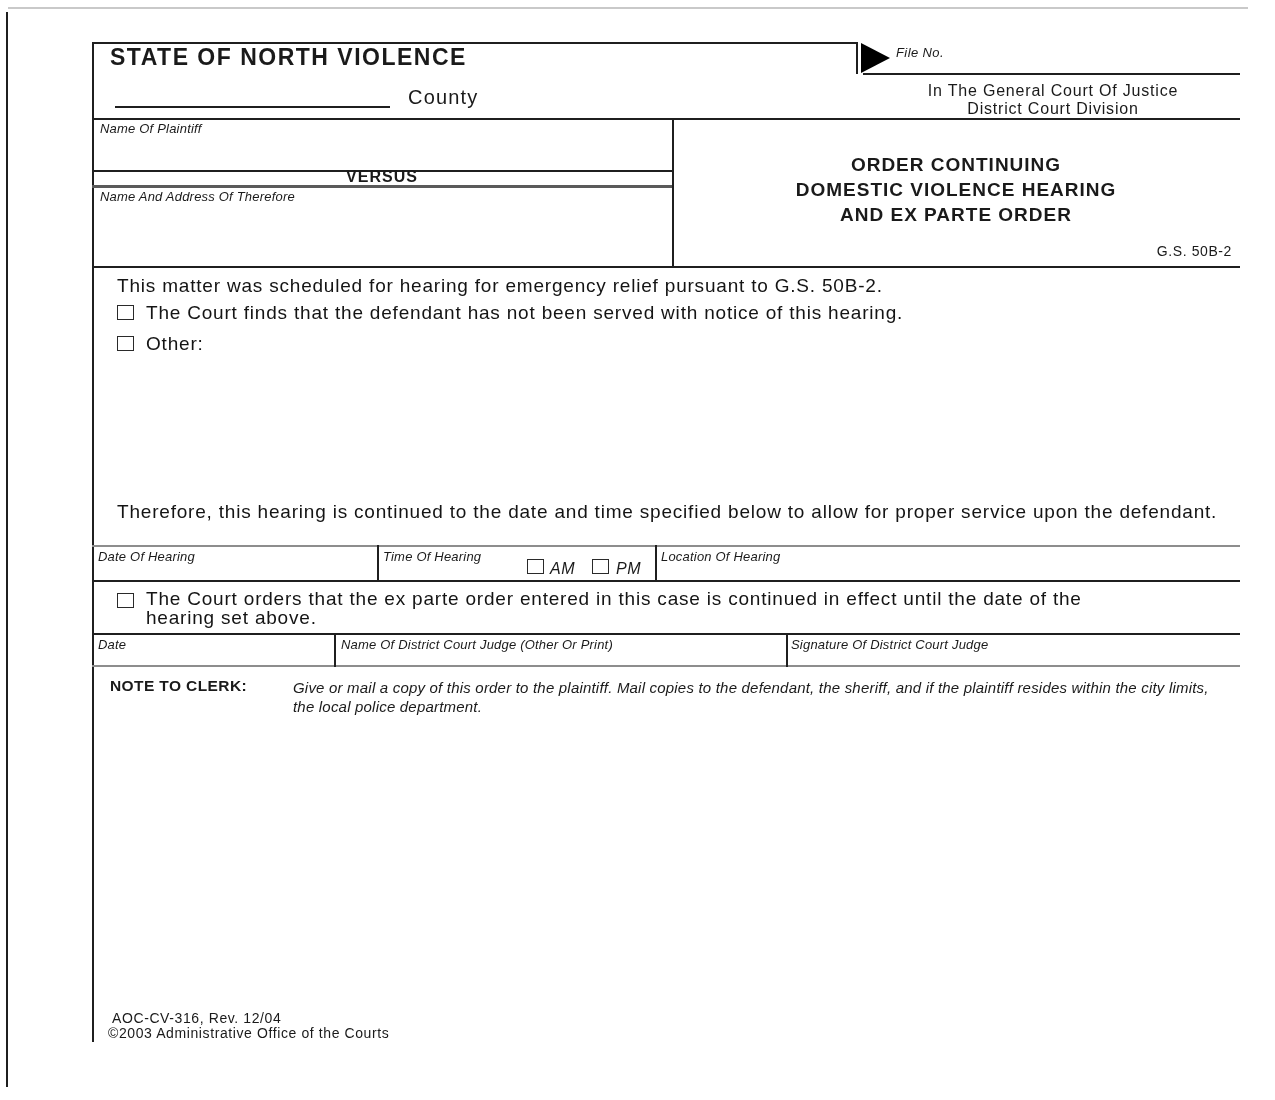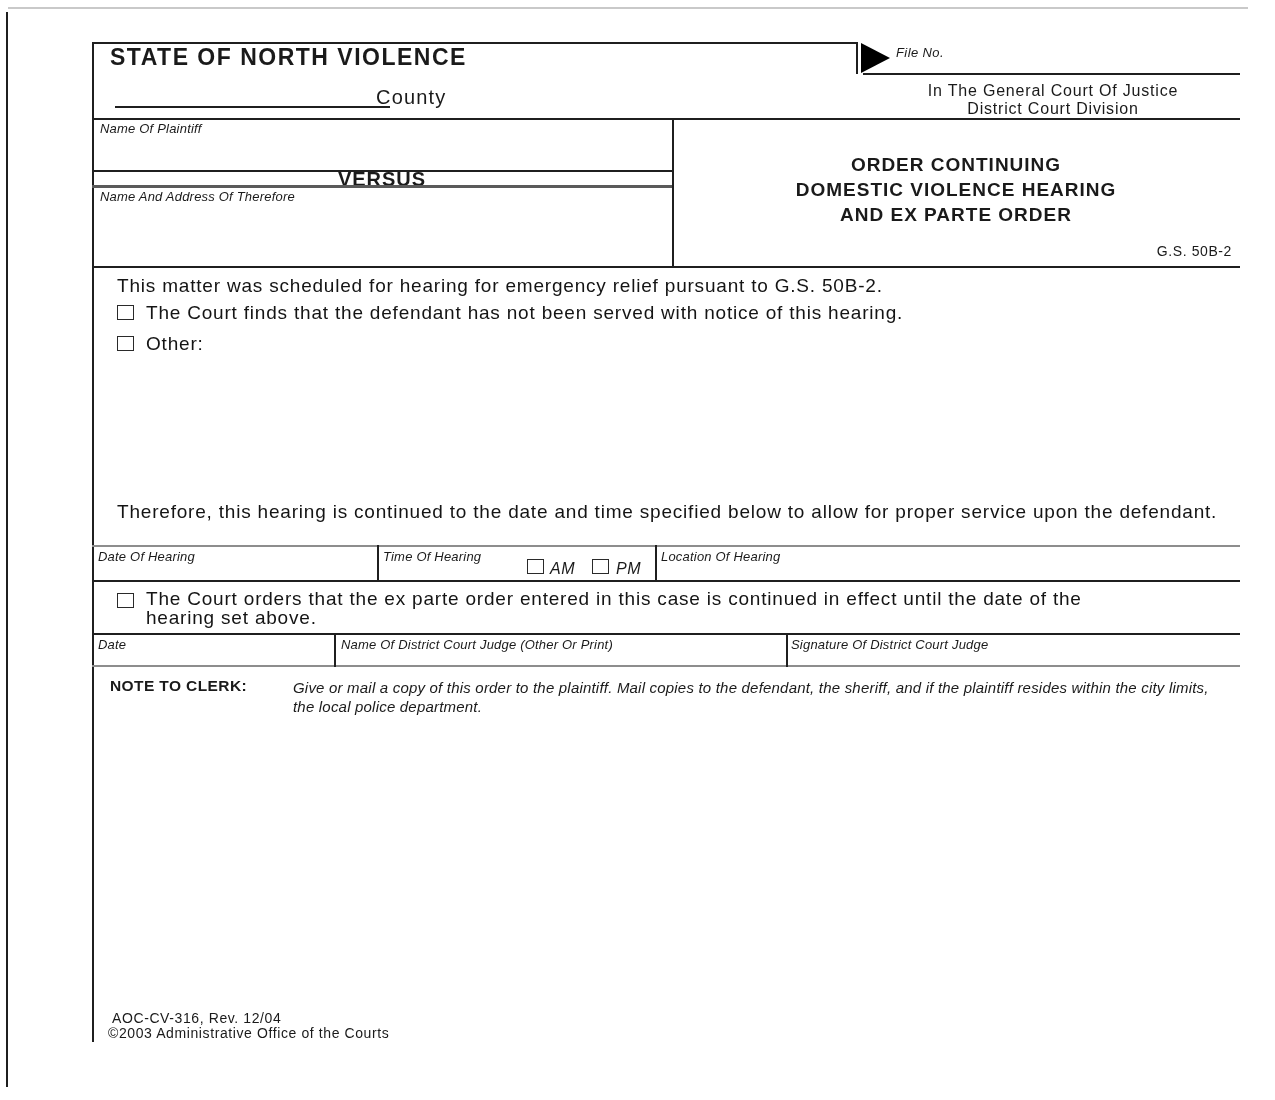--- a/index.html
+++ b/index.html
@@ -13,21 +13,21 @@
   }
   .abs{position:absolute;}
   .line{position:absolute;background:#1f1f1f;}
   .line.gray{background:#8d8d8d;}
   .line.faint{background:#c9c9c9;}
   .state-title{font-weight:bold;font-size:23px;letter-spacing:1.5px;white-space:nowrap;}
   .county-label{font-size:20px;letter-spacing:1.2px;}
   .file-no-label{font-style:italic;font-size:13px;letter-spacing:.4px;}
   .court-div{width:374px;text-align:center;font-size:16px;letter-spacing:.8px;line-height:18px;}
   .field-label{font-style:italic;font-size:13px;letter-spacing:.2px;white-space:nowrap;}
-  .versus{width:580px;text-align:center;font-weight:bold;font-size:20px;letter-spacing:1px;}
+  .versus{width:580px;text-align:center;font-weight:bold;font-size:16px;letter-spacing:1px;}
   .order-title{width:568px;text-align:center;font-weight:bold;font-size:19px;letter-spacing:1px;line-height:25px;}
   .statute{width:560px;text-align:right;font-size:14px;letter-spacing:.6px;}
   .body-text{font-size:19px;letter-spacing:.8px;line-height:19px;color:#141414;}
   .checkbox{position:absolute;width:15px;height:13px;border:1.7px solid #2a2a2a;background:#fff;}
   .ampm{font-size:16px;letter-spacing:.6px;font-style:italic;}
   .note-label{font-weight:bold;font-size:15.5px;letter-spacing:.4px;white-space:nowrap;}
   .note-text{font-style:italic;font-size:15px;letter-spacing:.2px;line-height:19px;width:940px;}
   .footer-text{font-size:14px;letter-spacing:.6px;line-height:15px;white-space:nowrap;}
   .arrow-right{
     position:absolute;width:0;height:0;
@@ -47,21 +47,21 @@
 
   <div class="line" style="left:92px;top:42px;width:2px;height:1000px;"></div>
   <div class="line" style="left:92px;top:42px;width:766px;height:2px;"></div>
   <div class="line" style="left:856px;top:42px;width:2px;height:32px;"></div>
   <div class="line" style="left:863px;top:73px;width:377px;height:2px;"></div>
   <div class="line" style="left:92px;top:118px;width:1148px;height:2px;"></div>
 
   <div class="abs state-title" style="left:110px;top:44px;">STATE OF NORTH VIOLENCE</div>
 
   <div class="fill-area" style="left:115px;top:84px;width:275px;height:22px;border-bottom:2px solid #1f1f1f;"></div>
-  <div class="abs county-label" style="left:376px;top:86px;">County</div>
+  <div class="abs county-label" style="left:408px;top:86px;">County</div>
 
   <div class="arrow-right" style="left:861px;top:43px;"></div>
   <div class="abs file-no-label" style="left:896px;top:45px;">File No.</div>
   <div class="fill-area" style="left:896px;top:58px;width:340px;height:15px;"></div>
 
   <div class="abs court-div" style="left:866px;top:82px;">In The General Court Of Justice</div>
   <div class="abs court-div" style="left:866px;top:100px;">District Court Division</div>
 
   <div class="abs field-label" style="left:100px;top:121px;">Name Of Plaintiff</div>
   <div class="fill-area" style="left:96px;top:136px;width:570px;height:32px;"></div>

